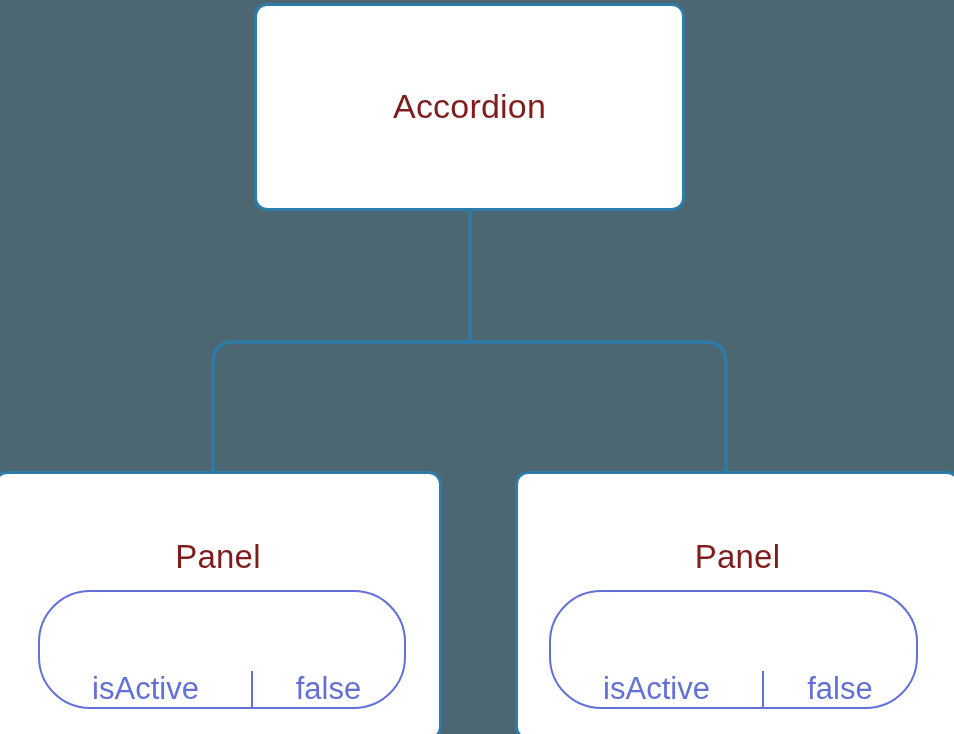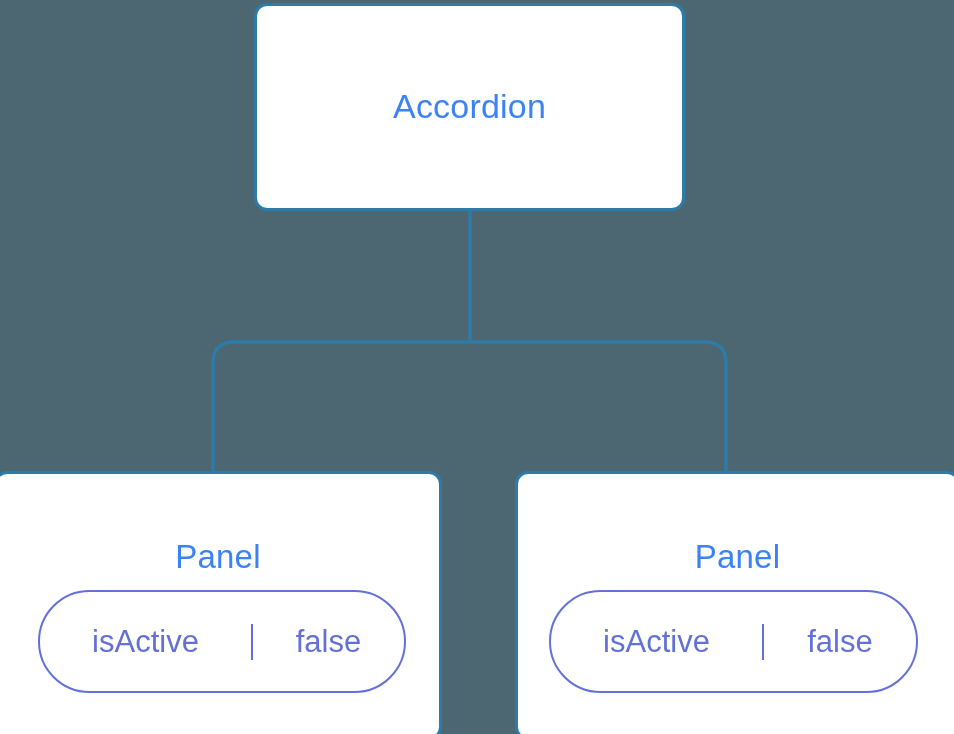--- a/index.html
+++ b/index.html
@@ -58,46 +58,46 @@
   }
 
   .node-child-right {
     left: 515px;
     top: 471px;
     width: 445px;
     height: 269px;
   }
 
   .node-title {
-    color: #3b82f6;
+    color: #7f1d1d;
     font-size: 33px;
     line-height: 1.1;
     letter-spacing: 0.2px;
     white-space: nowrap;
   }
 
   .node-root .node-title {
     font-size: 34px;
   }
 
   .node-child-left .node-title,
   .node-child-right .node-title {
     margin-top: 65px;
   }
 
   
   .state-pill {
     position: absolute;
     top: 590px;
-    height: 103px;
+    height: 119px;
     border: 2px solid #6270d8;
     border-radius: 52px;
     box-sizing: border-box;
     display: flex;
-    align-items: center;
+    align-items: flex-end;
     background: #ffffff;
     overflow: hidden;
   }
 
   .pill-left {
     left: 38px;
     width: 368px;
   }
 
   .pill-right {

